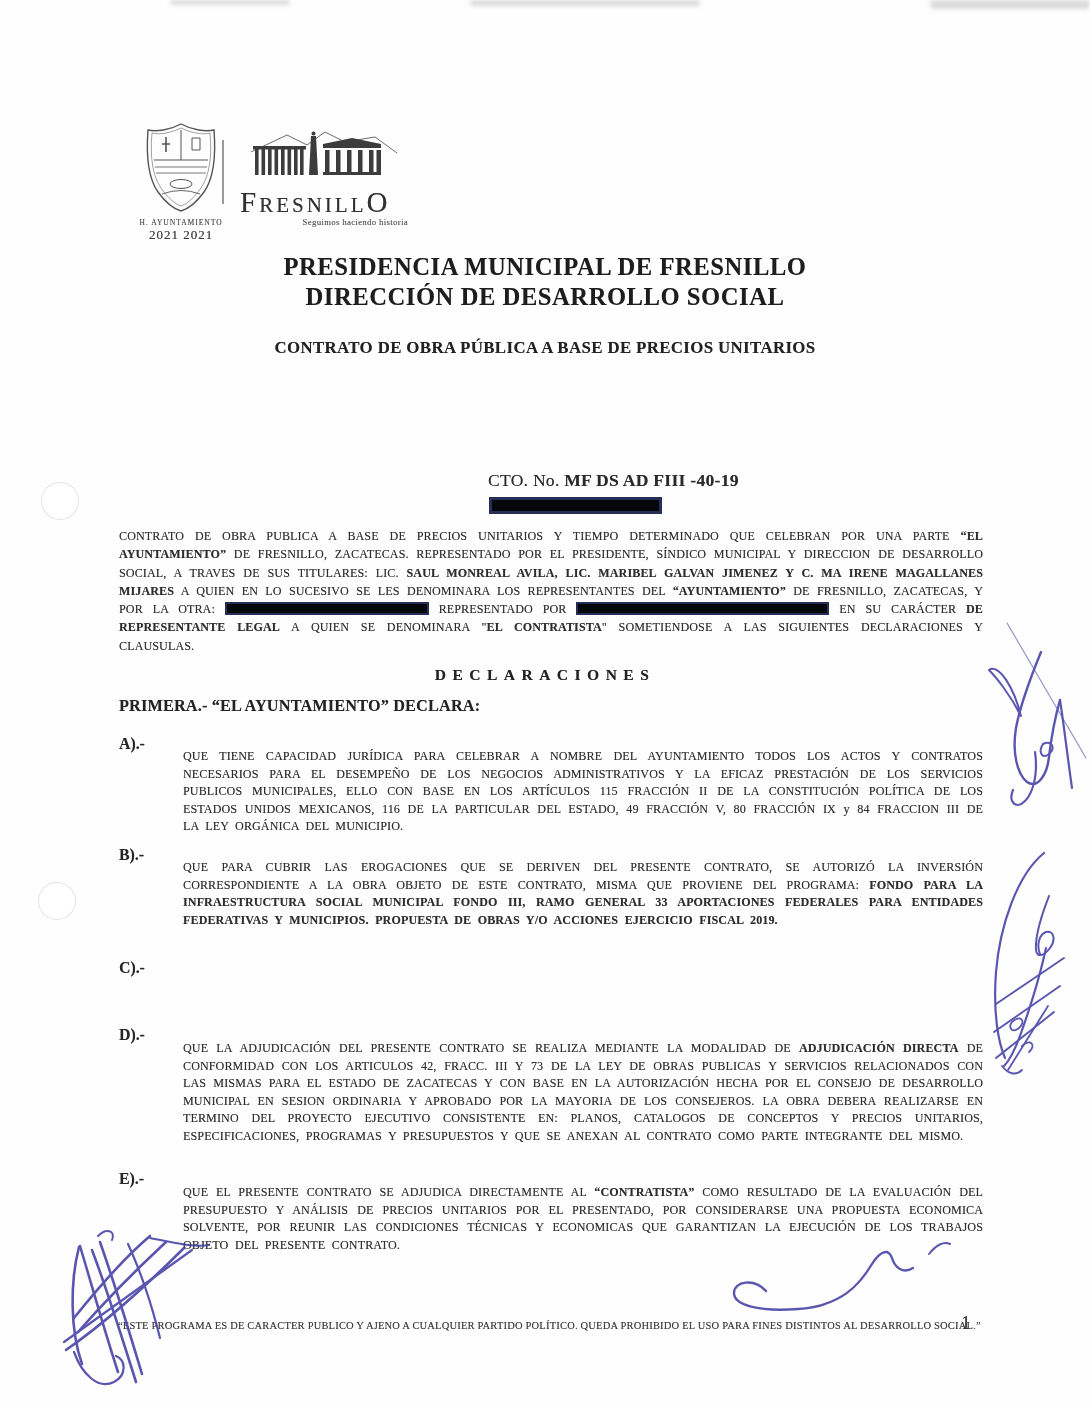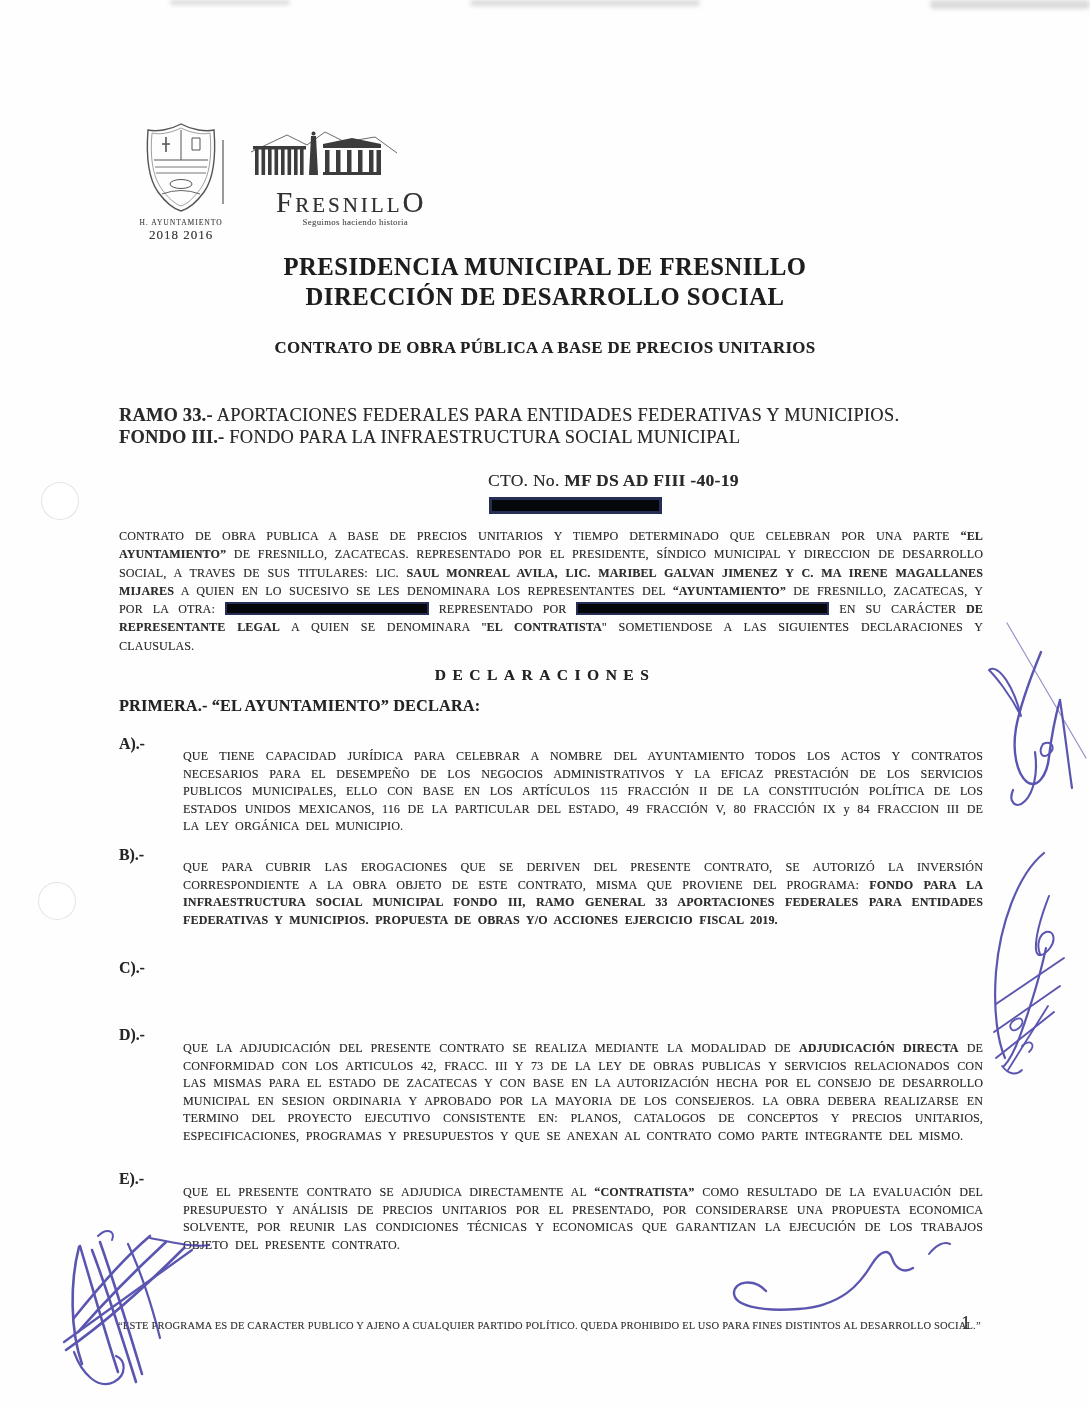--- a/index.html
+++ b/index.html
@@ -9,21 +9,21 @@
   }
   .abs{position:absolute;}
   
   .smudge{position:absolute;background:rgba(140,140,140,.30);filter:blur(2px);border-radius:4px;}
   .punch{position:absolute;width:36px;height:36px;border-radius:50%;
          border:1.5px solid rgba(120,120,120,.20);background:rgba(255,255,255,.5);}
   
   .shield-cap1{font-size:7.5px;letter-spacing:1px;color:#4c4c4c;text-align:center;width:96px;}
   .shield-cap2{font-size:13px;color:#3a3a3a;text-align:center;width:96px;letter-spacing:1px;}
   .divider{width:1.5px;background:#9a9a9a;}
-  .fres-name{color:#313131;letter-spacing:3px;white-space:nowrap;margin-left:36px;}
+  .fres-name{color:#313131;letter-spacing:3px;white-space:nowrap;}
   .fres-name .big{font-size:29px;}
   .fres-name .mid{font-size:21px;}
   .fres-tag{font-size:8.6px;color:#555;letter-spacing:.4px;margin-top:-2px;text-align:right;width:168px;}
   
   .soft{text-shadow:.2px .2px .35px rgba(40,40,40,.45);}
   .title-main{width:100%;text-align:center;font-weight:bold;font-size:24.5px;line-height:30px;letter-spacing:.6px;color:#1d1d1d;}
   .contract-type{width:100%;text-align:center;font-weight:bold;font-size:16.8px;letter-spacing:.4px;color:#222;}
   .ramo{left:119px;width:864px;font-size:18.4px;line-height:22px;letter-spacing:.3px;color:#2a2a2a;}
   .ramo b{letter-spacing:.2px;}
   .cto{font-size:17.5px;color:#2a2a2a;letter-spacing:.3px;}
@@ -60,21 +60,21 @@
         <path d="M10,38 L64,38" stroke-width="1"></path>
         <path d="M11,45 L63,45" stroke-width=".8"></path>
         <path d="M12,51 L62,51" stroke-width=".8"></path>
         <path d="M22,15 L22,30 M18,22 L26,22" stroke-width="1.6"></path>
         <path d="M48,16 L56,16 L56,28 L48,28 Z" stroke-width="1"></path>
         <ellipse cx="37" cy="62" rx="11" ry="4.5" stroke-width="1"></ellipse>
         <path d="M18,72 Q37,65 56,72" stroke-width=".9"></path>
       </g>
     </svg>
     <div class="shield-cap1 soft">H. AYUNTAMIENTO</div>
-    <div class="shield-cap2 soft">2018 2016</div>
+    <div class="shield-cap2 soft">2021 2021</div>
   </div>
 
   <div class="divider abs" style="left:222px;top:140px;height:64px;"></div>
 
   <div class="abs" style="left:240px;top:128px;width:168px;">
     <svg width="150" height="54" viewBox="0 0 150 54" style="margin-left:9px;">
       <path d="M2,24 L38,7 L58,17 L76,4 L96,14 L126,9 L148,25" stroke="#6b6b6b" fill="none" stroke-width="1"></path>
       <g fill="#3c3c3c">
         <rect x="4" y="18" width="53" height="3.5"></rect>
         <rect x="6" y="21" width="3.6" height="26"></rect>
@@ -101,24 +101,20 @@
     <div class="fres-name soft"><span class="big">F</span><span class="mid">RESNILL</span><span class="big">O</span></div>
     <div class="fres-tag soft">Seguimos haciendo historia</div>
   </div>
 
   <div class="abs title-main soft" style="top:252px;">
     <div>PRESIDENCIA MUNICIPAL DE FRESNILLO</div>
     <div>DIRECCIÓN DE DESARROLLO SOCIAL</div>
   </div>
   <div class="abs contract-type soft" style="top:338px;text-align:center;">CONTRATO DE OBRA PÚBLICA A BASE DE PRECIOS UNITARIOS</div>
 
-  <div class="abs ramo soft" style="top:404px;">
-    <div><b>RAMO 33.-</b><span> APORTACIONES FEDERALES PARA ENTIDADES FEDERATIVAS Y MUNICIPIOS.</span></div>
-    <div><b>FONDO III.-</b><span> FONDO PARA LA INFRAESTRUCTURA SOCIAL MUNICIPAL</span></div>
-  </div>
 
   <div class="abs cto soft" style="left:488px;top:470px;"><span>CTO. No. </span><b>MF DS AD FIII -40-19</b></div>
   <div class="abs redact-block" style="left:489px;top:497px;width:173px;height:17px;"></div>
 
   <div class="abs para soft" style="left:119px;top:527px;width:864px;"><span>CONTRATO  DE OBRA PUBLICA A BASE DE PRECIOS UNITARIOS Y TIEMPO  DETERMINADO  QUE CELEBRAN  POR  UNA PARTE </span><span class="b">“EL  AYUNTAMIENTO”</span><span>  DE  FRESNILLO,  ZACATECAS.  REPRESENTADO  POR  EL  PRESIDENTE,   SÍNDICO  MUNICIPAL  Y DIRECCION DE DESARROLLO SOCIAL, A TRAVES DE SUS TITULARES: LIC. </span><span class="b">SAUL MONREAL AVILA,  LIC. MARIBEL GALVAN JIMENEZ  Y  C.  MA  IRENE  MAGALLANES  MIJARES</span><span>  A  QUIEN  EN  LO  SUCESIVO   SE   LES   DENOMINARA   LOS REPRESENTANTES  DEL  </span><span class="b">“AYUNTAMIENTO”</span><span>  DE  FRESNILLO,  ZACATECAS,  Y  POR  LA  OTRA: </span><span class="redact" style="width: 204px;"></span><span> REPRESENTADO  POR  </span><span class="redact" style="width: 253px;"></span><span>  EN  SU  CARÁCTER  </span><span class="b">DE  REPRESENTANTE  LEGAL</span><span>  A    QUIEN   SE DENOMINARA  "</span><span class="b">EL CONTRATISTA</span><span>"  SOMETIENDOSE  A  LAS   SIGUIENTES  DECLARACIONES  Y  CLAUSULAS.</span></div>
 
   <div class="abs primera soft" style="top:697px;">PRIMERA.- “EL AYUNTAMIENTO” DECLARA:</div>
   <div class="abs decl-head soft" style="top:666px;">DECLARACIONES</div>
 
   <div class="abs item-label soft" style="top:735px;">A).-</div>

